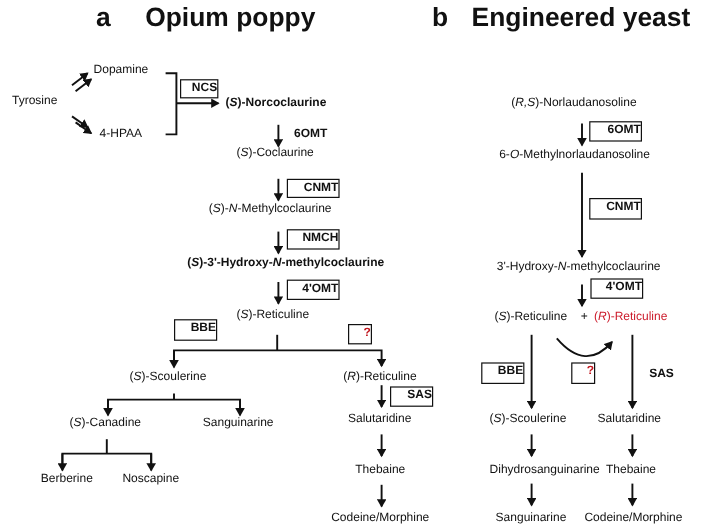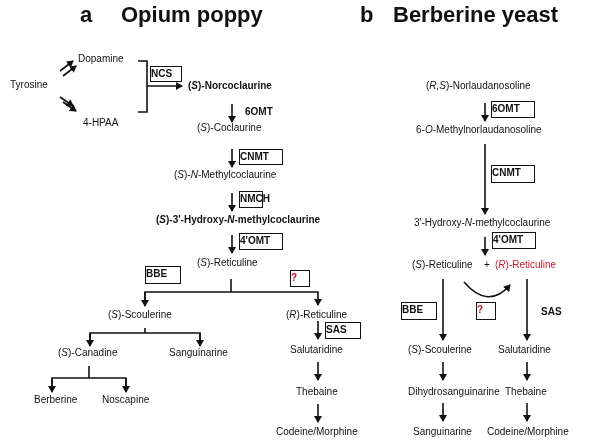--- a/index.html
+++ b/index.html
@@ -1,21 +1,21 @@
 <!DOCTYPE html>
 <html><head>
 <meta charset="utf-8">
 <style>
   html, body { margin:0; padding:0; background:#ffffff; }
   body { width:600px; height:441px; position:relative; overflow:hidden; font-family:"Liberation Sans", sans-serif; color:#111; }
   svg { position:absolute; left:0; top:0; }
   .t { position:absolute; font-size:10px; white-space:nowrap; line-height:12px; }
   .t i { font-style:italic; }
   .title { position:absolute; font-size:22px; font-weight:bold; white-space:nowrap; line-height:26px; }
-  .enz { position:absolute; border:1.5px solid #111; font-size:10px; font-weight:bold; text-align:left; line-height:14px; box-sizing:border-box; background:#fff; }
+  .enz { position:absolute; border:1.5px solid #111; font-size:10px; font-weight:bold; text-align:right; line-height:14px; box-sizing:border-box; background:#fff; }
   .enz-plain { position:absolute; font-size:10px; font-weight:bold; white-space:nowrap; line-height:12px; }
   .red { color:#cc1b2b; }
   .qm { color:#c0141c; }
 </style>
 </head>
 <body>
 
 <svg width="600" height="441">
   <defs>
     <marker id="ah" markerWidth="8" markerHeight="8" refX="6" refY="4" orient="auto" markerUnits="userSpaceOnUse">
@@ -66,31 +66,31 @@
     <line x1="527" y1="362" x2="527" y2="380" marker-end="url(#ah)"></line>
     <line x1="527" y1="403" x2="527" y2="421" marker-end="url(#ah)"></line>
   </g>
 </svg>
 
 <div class="title" style="left:80px;top:2px;">a</div>
 <div class="title" style="left:121px;top:2px;">Opium poppy</div>
 
 <div class="t" style="left:10px;top:79px;">Tyrosine</div>
 <div class="t" style="left:78px;top:53px;">Dopamine</div>
-<div class="t" style="left:83px;top:106px;margin-top:11px;">4-HPAA</div>
+<div class="t" style="left:83px;top:106px;">4-HPAA</div>
 <div class="enz" style="left:150px;top:66px;width:32px;height:16px;">NCS</div>
 <div class="t" style="left:188px;top:80px;font-weight:bold;">(<i>S</i><span>)-Norcoclaurine</span></div>
 
 <div class="enz-plain" style="left:245px;top:106px;">6OMT</div>
 <div class="t" style="left:197px;top:122px;">(<i>S</i><span>)-Coclaurine</span></div>
 
 <div class="enz" style="left:239px;top:149px;width:44px;height:16px;">CNMT</div>
 <div class="t" style="left:174px;top:169px;">(<i>S</i><span>)-</span><i>N</i><span>-Methylcoclaurine</span></div>
 
-<div class="enz" style="left:239px;top:191px;width:24px;height:17px;">NMCH</div>
+<div class="enz" style="left:239px;top:191px;width:44px;height:17px;">NMCH</div>
 <div class="t" style="left:156px;top:214px;font-weight:bold;">(<i>S</i><span>)-3'-Hydroxy-</span><i>N</i><span>-methylcoclaurine</span></div>
 
 <div class="enz" style="left:239px;top:233px;width:44px;height:17px;">4'OMT</div>
 <div class="t" style="left:197px;top:257px;">(<i>S</i><span>)-Reticuline</span></div>
 
 <div class="enz" style="left:145px;top:266px;width:36px;height:18px;">BBE</div>
 <div class="enz qm" style="left:290px;top:270px;width:20px;height:17px;">?</div>
 
 <div class="t" style="left:108px;top:309px;">(<i>S</i><span>)-Scoulerine</span></div>
 <div class="t" style="left:286px;top:309px;">(<i>R</i><span>)-Reticuline</span></div>
@@ -99,21 +99,21 @@
 <div class="t" style="left:58px;top:347px;">(<i>S</i><span>)-Canadine</span></div>
 <div class="t" style="left:169px;top:347px;">Sanguinarine</div>
 <div class="t" style="left:290px;top:344px;">Salutaridine</div>
 
 <div class="t" style="left:34px;top:394px;">Berberine</div>
 <div class="t" style="left:102px;top:394px;">Noscapine</div>
 <div class="t" style="left:296px;top:386px;">Thebaine</div>
 <div class="t" style="left:276px;top:426px;">Codeine/Morphine</div>
 
 <div class="title" style="left:360px;top:2px;">b</div>
-<div class="title" style="left:393px;top:2px;">Berberine yeast</div>
+<div class="title" style="left:393px;top:2px;">Engineered yeast</div>
 
 <div class="t" style="left:426px;top:80px;">(<i>R,S</i><span>)-Norlaudanosoline</span></div>
 <div class="enz" style="left:491px;top:101px;width:44px;height:17px;">6OMT</div>
 <div class="t" style="left:416px;top:124px;"><span>6-</span><i>O</i><span>-Methylnorlaudanosoline</span></div>
 
 <div class="enz" style="left:491px;top:165px;width:44px;height:18px;">CNMT</div>
 <div class="t" style="left:414px;top:217px;"><span>3'-Hydroxy-</span><i>N</i><span>-methylcoclaurine</span></div>
 
 <div class="enz" style="left:492px;top:232px;width:44px;height:17px;">4'OMT</div>
 <div class="t" style="left:412px;top:259px;">(<i>S</i><span>)-Reticuline</span></div>

